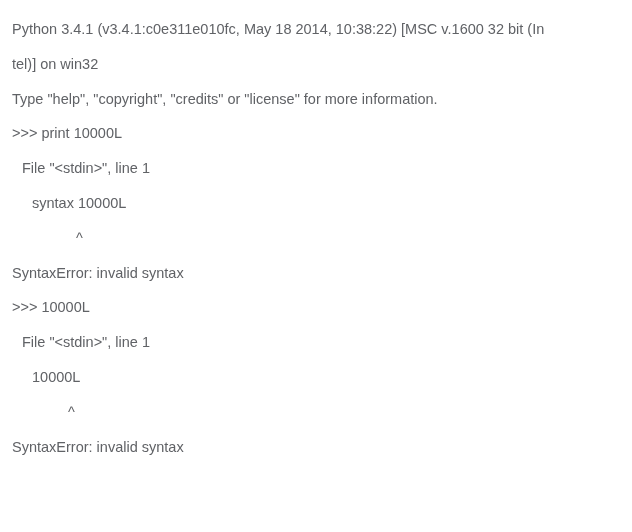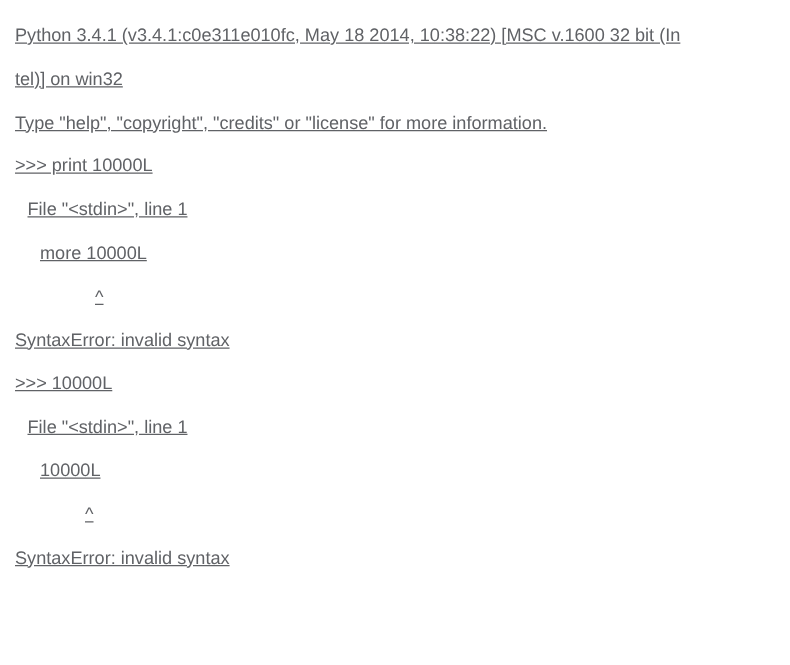--- a/index.html
+++ b/index.html
@@ -8,34 +8,33 @@
       background: #ffffff;
       font-family: "Segoe UI", Arial, sans-serif;
       color: #606266;
       font-size: 14.5px;
       line-height: 2.4;
       width: 632px;
       box-sizing: border-box;
     }
     .line {
       white-space: pre-wrap;
-      text-decoration: underline;
     }
     .indent-1 { padding-left: 10px; }
     .indent-2 { padding-left: 20px; }
     .caret-indent { padding-left: 64px; }
   </style>
 </head>
 <body>
 
 <div class="line">Python 3.4.1 (v3.4.1:c0e311e010fc, May 18 2014, 10:38:22) [MSC v.1600 32 bit (In</div>
 <div class="line">tel)] on win32</div>
 <div class="line">Type "help", "copyright", "credits" or "license" for more information.</div>
 <div class="line">&gt;&gt;&gt; print 10000L</div>
 <div class="line indent-1">File "&lt;stdin&gt;", line 1</div>
-<div class="line indent-2">more 10000L</div>
+<div class="line indent-2">syntax 10000L</div>
 <div class="line caret-indent">^</div>
 <div class="line">SyntaxError: invalid syntax</div>
 <div class="line">&gt;&gt;&gt; 10000L</div>
 <div class="line indent-1">File "&lt;stdin&gt;", line 1</div>
 <div class="line indent-2">10000L</div>
 <div class="line" style="padding-left:56px">^</div>
 <div class="line">SyntaxError: invalid syntax</div>
 
 </body></html>

